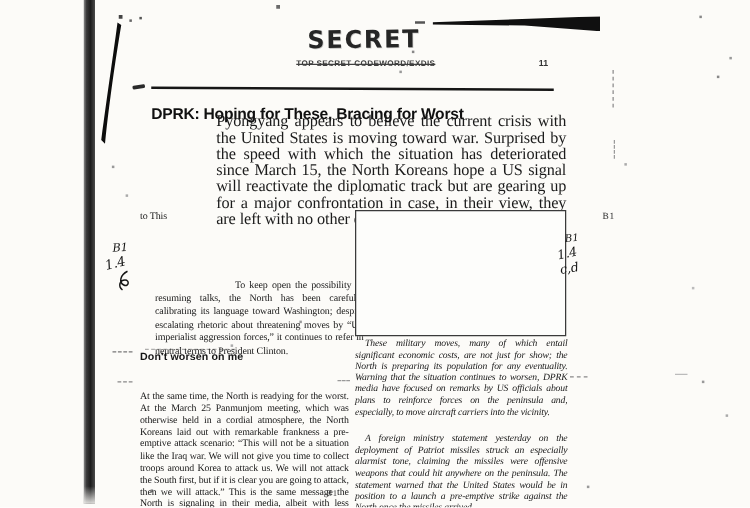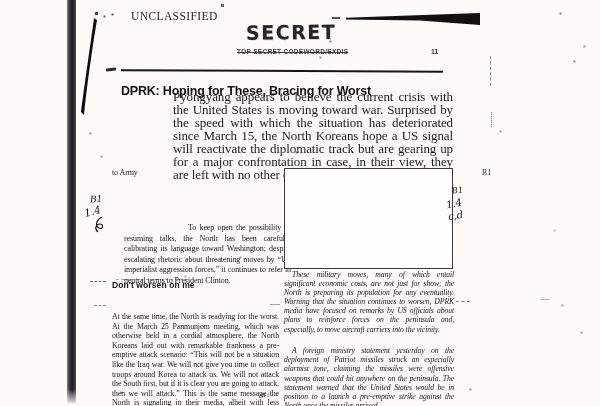--- a/index.html
+++ b/index.html
@@ -99,30 +99,29 @@
   <div class="abs rule"></div>
   <div class="abs rule-blob"></div>
   <div class="abs d1"></div>
   <div class="abs d2"></div>
   <div class="abs d3"></div>
   <div class="abs d4"></div>
   <div class="abs d5"></div>
   <div class="abs d6"></div>
   <div class="abs" id="specks"></div>
 
-  <div class="abs unclassified">UNCLASSIFIED</div>
   <div class="abs secret">SECRET</div>
   <div class="abs struck">TOP SECRET CODEWORD/EXDIS</div>
   <div class="abs pagenum">11</div>
 
   <h1 class="abs title">DPRK: Hoping for These, Bracing for Worst</h1>
   <p class="abs summary">Pyongyang appears to believe the current crisis with the United States is moving toward war. Surprised by the speed with which the situation has deteriorated since March 15, the North Koreans hope a US signal will reactivate the diplomatic track but are gearing up for a major confrontation in case, in their view, they are left with no other option.</p>
 
   <div class="abs lc p1">
-    <p class="frag">to Army</p>
+    <p class="frag">to This</p>
   </div>
   <p class="abs lc p2">To keep open the possibility of resuming talks, the North has been carefully calibrating its language toward Washington; despite escalating rhetoric about threatening moves by “US imperialist aggression forces,” it continues to refer in neutral terms to President Clinton.</p>
   <h2 class="abs heading">Don't worsen on me</h2>
   <p class="abs lc p3">At the same time, the North is readying for the worst. At the March 25 Panmunjom meeting, which was otherwise held in a cordial atmosphere, the North Koreans laid out with remarkable frankness a pre-emptive attack scenario: “This will not be a situation like the Iraq war. We will not give you time to collect troops around Korea to attack us. We will not attack the South first, but if it is clear you are going to attack, then we will attack.” This is the same message the North is signaling in their media, albeit with less precision.</p>
 
   <div class="abs redaction"></div>
   <p class="abs rc q1">These military moves, many of which entail significant economic costs, are not just for show; the North is preparing its population for any eventuality. Warning that the situation continues to worsen, DPRK media have focused on remarks by US officials about plans to reinforce forces on the peninsula and, especially, to move aircraft carriers into the vicinity.</p>
   <p class="abs rc q2">A foreign ministry statement yesterday on the deployment of Patriot missiles struck an especially alarmist tone, claiming the missiles were offensive weapons that could hit anywhere on the peninsula. The statement warned that the United States would be in position to a launch a pre-emptive strike against the North once the missiles arrived.</p>
 
   <div class="abs typed-b1-right">B1</div>

